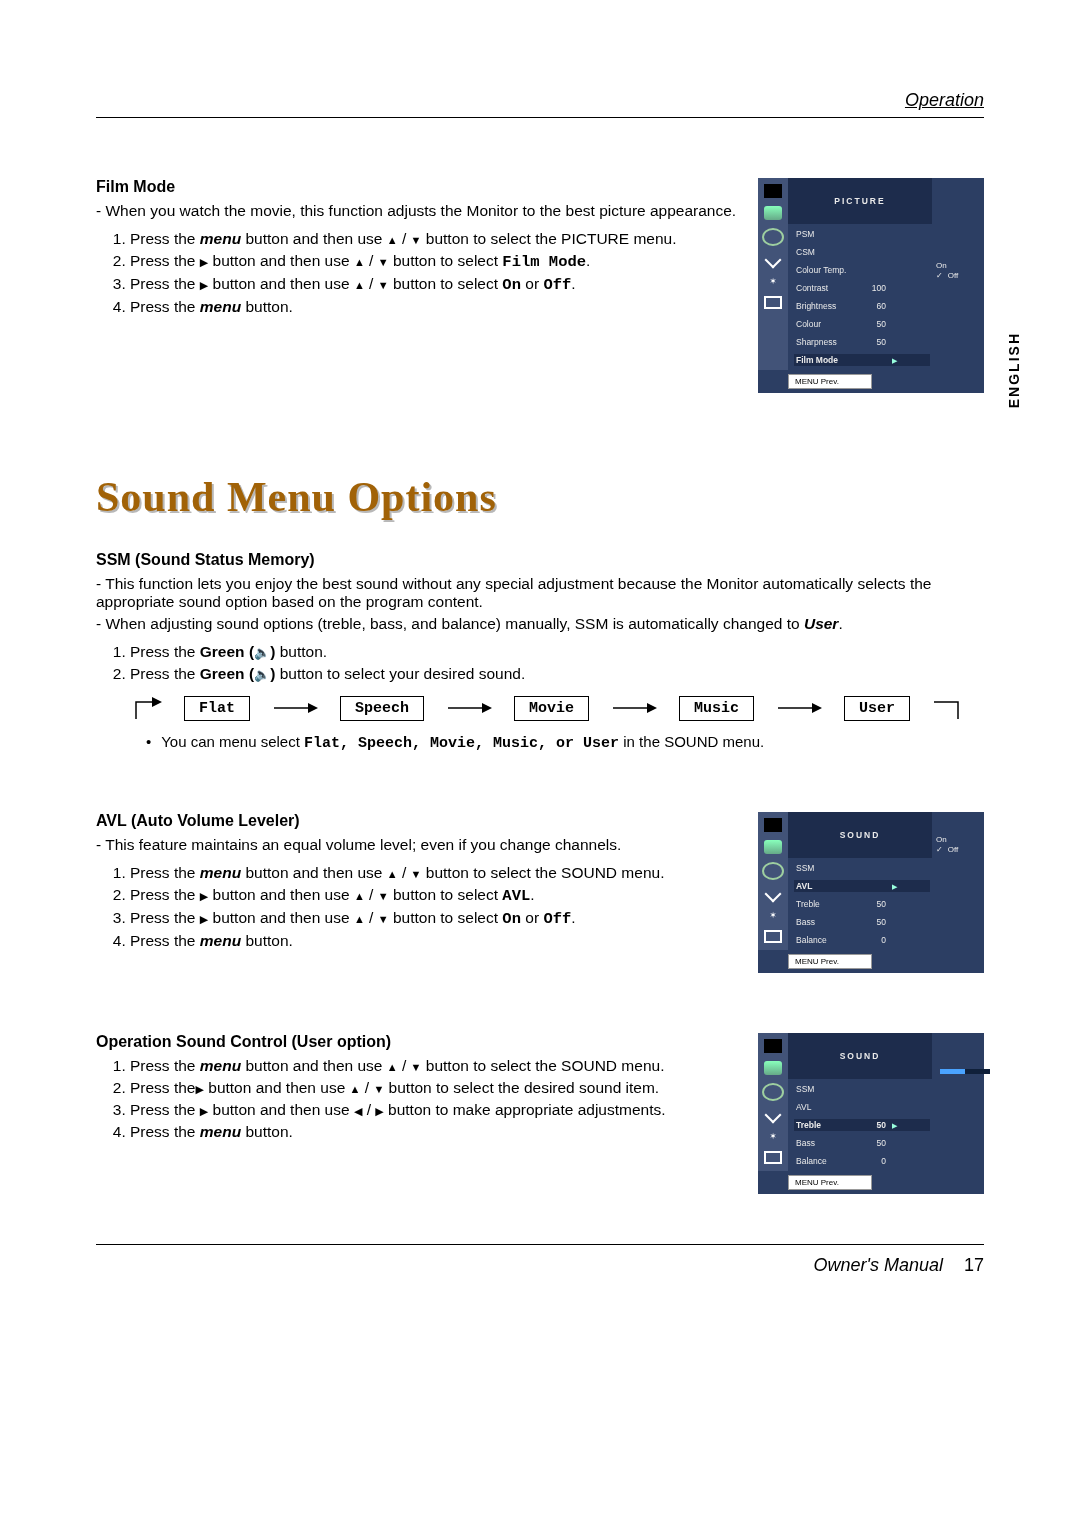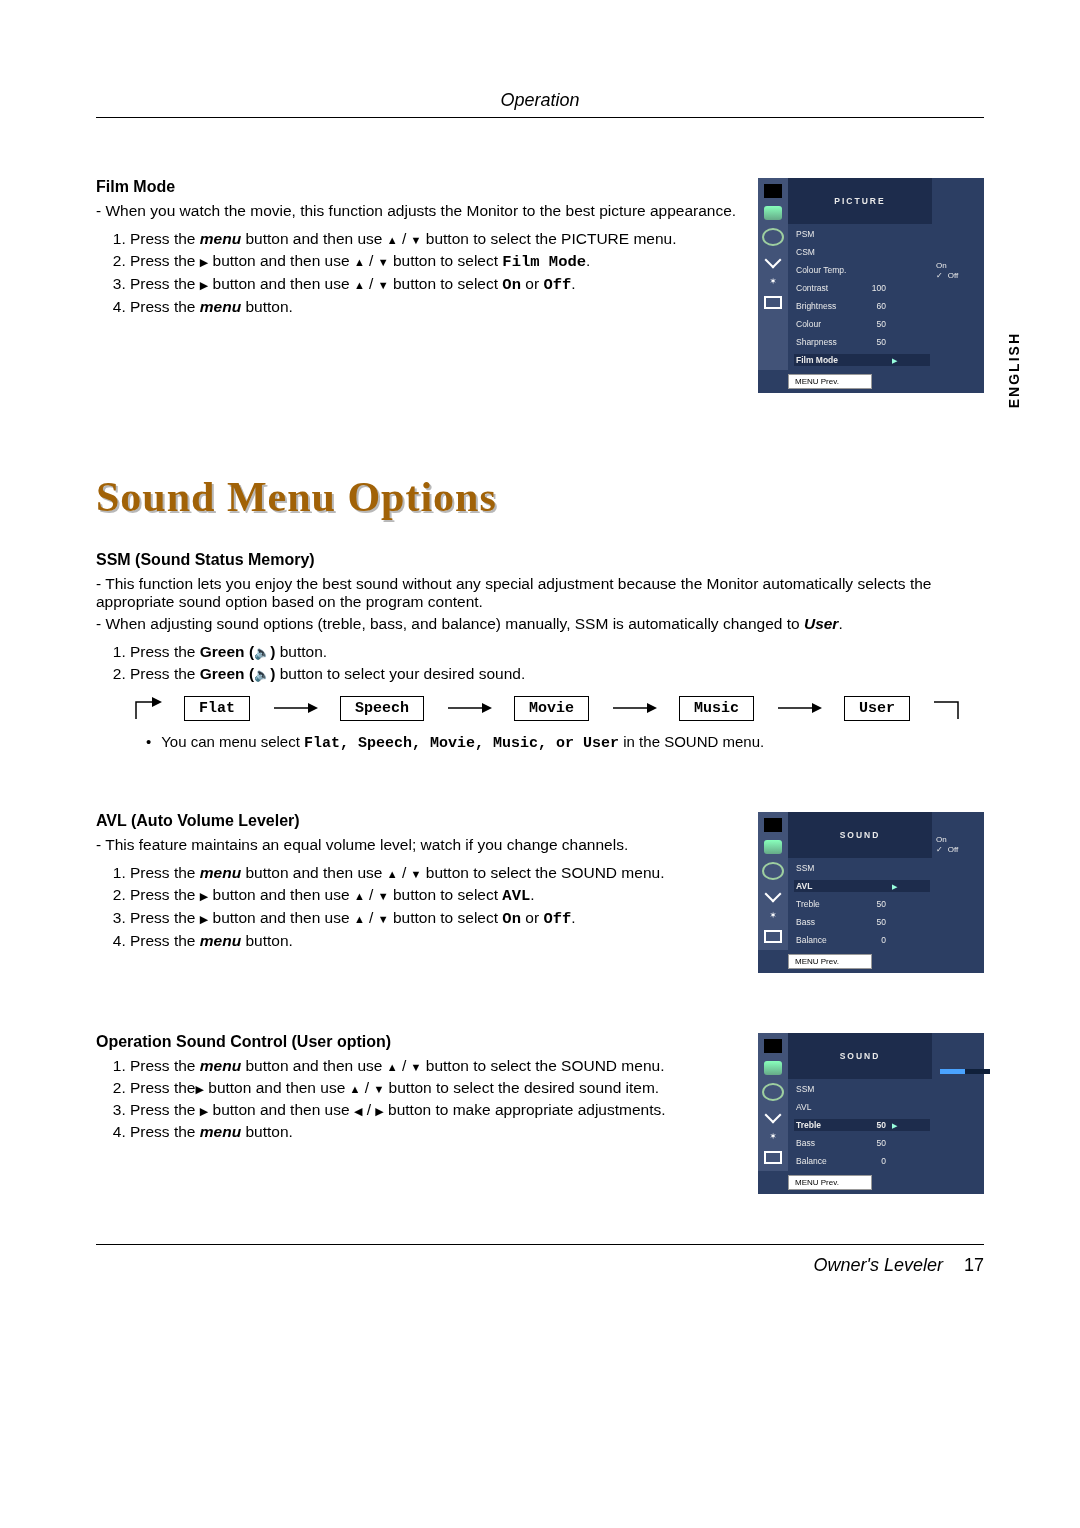--- a/index.html
+++ b/index.html
@@ -11,24 +11,25 @@
     width: 1080px;
   }
   .page {
     box-sizing: border-box;
     width: 1080px;
     min-height: 1528px;
     padding: 90px 96px 60px 96px;
     position: relative;
   }
   .header-right {
-    text-align: center;
+    text-align: right;
     font-style: italic;
     font-size: 18px;
     margin-bottom: 4px;
+    text-decoration: underline;
   }
   .rule {
     border: none;
     border-top: 1.5px solid #000;
     margin: 6px 0 60px 0;
   }
   .rule-bottom {
     margin-top: 50px;
     margin-bottom: 10px;
   }
@@ -343,21 +344,21 @@
 
   <div class="submenu-note">
     <span class="bullet"></span>
     <span>You can menu select </span><span class="mono">Flat, Speech, Movie, Music, or User</span><span> in the SOUND menu.</span>
   </div>
 
   <div style="height:60px;"></div>
   <div class="ol-wrap">
     <div class="left">
       <h3 class="section-title">AVL (Auto Volume Leveler)</h3>
-      <p class="intro">- <span>This feature maintains an equal volume level; watch if you change channels.</span></p>
+      <p class="intro">- <span>This feature maintains an equal volume level; even if you change channels.</span></p>
       <ol class="steps">
         <li>
           <span>Press the </span><span class="italic-bold">menu</span><span> button and then use </span><span class="glyph-up"></span> / <span class="glyph-down"></span><span> button to select the SOUND menu.</span>
         </li>
         <li>
           <span>Press the </span><span class="glyph-right"></span><span> button and then use </span><span class="glyph-up"></span> / <span class="glyph-down"></span><span> button to select </span><span class="mono">AVL</span><span>.</span>
         </li>
         <li>
           <span>Press the </span><span class="glyph-right"></span><span> button and then use </span><span class="glyph-up"></span> / <span class="glyph-down"></span><span> button to select </span><span class="mono">On</span><span> or </span><span class="mono">Off</span><span>.</span>
         </li>
@@ -482,16 +483,16 @@
             </div>
           </div>
         </div>
         <div class="osd-footer">MENU Prev.</div>
       </div>
     </div>
   </div>
 
   <hr class="rule rule-bottom">
   <div class="footer-right">
-    <span>Owner's Leveler</span>
+    <span>Owner's Manual</span>
     <span class="pg">17</span>
   </div>
 </div>
 
 </body></html>

